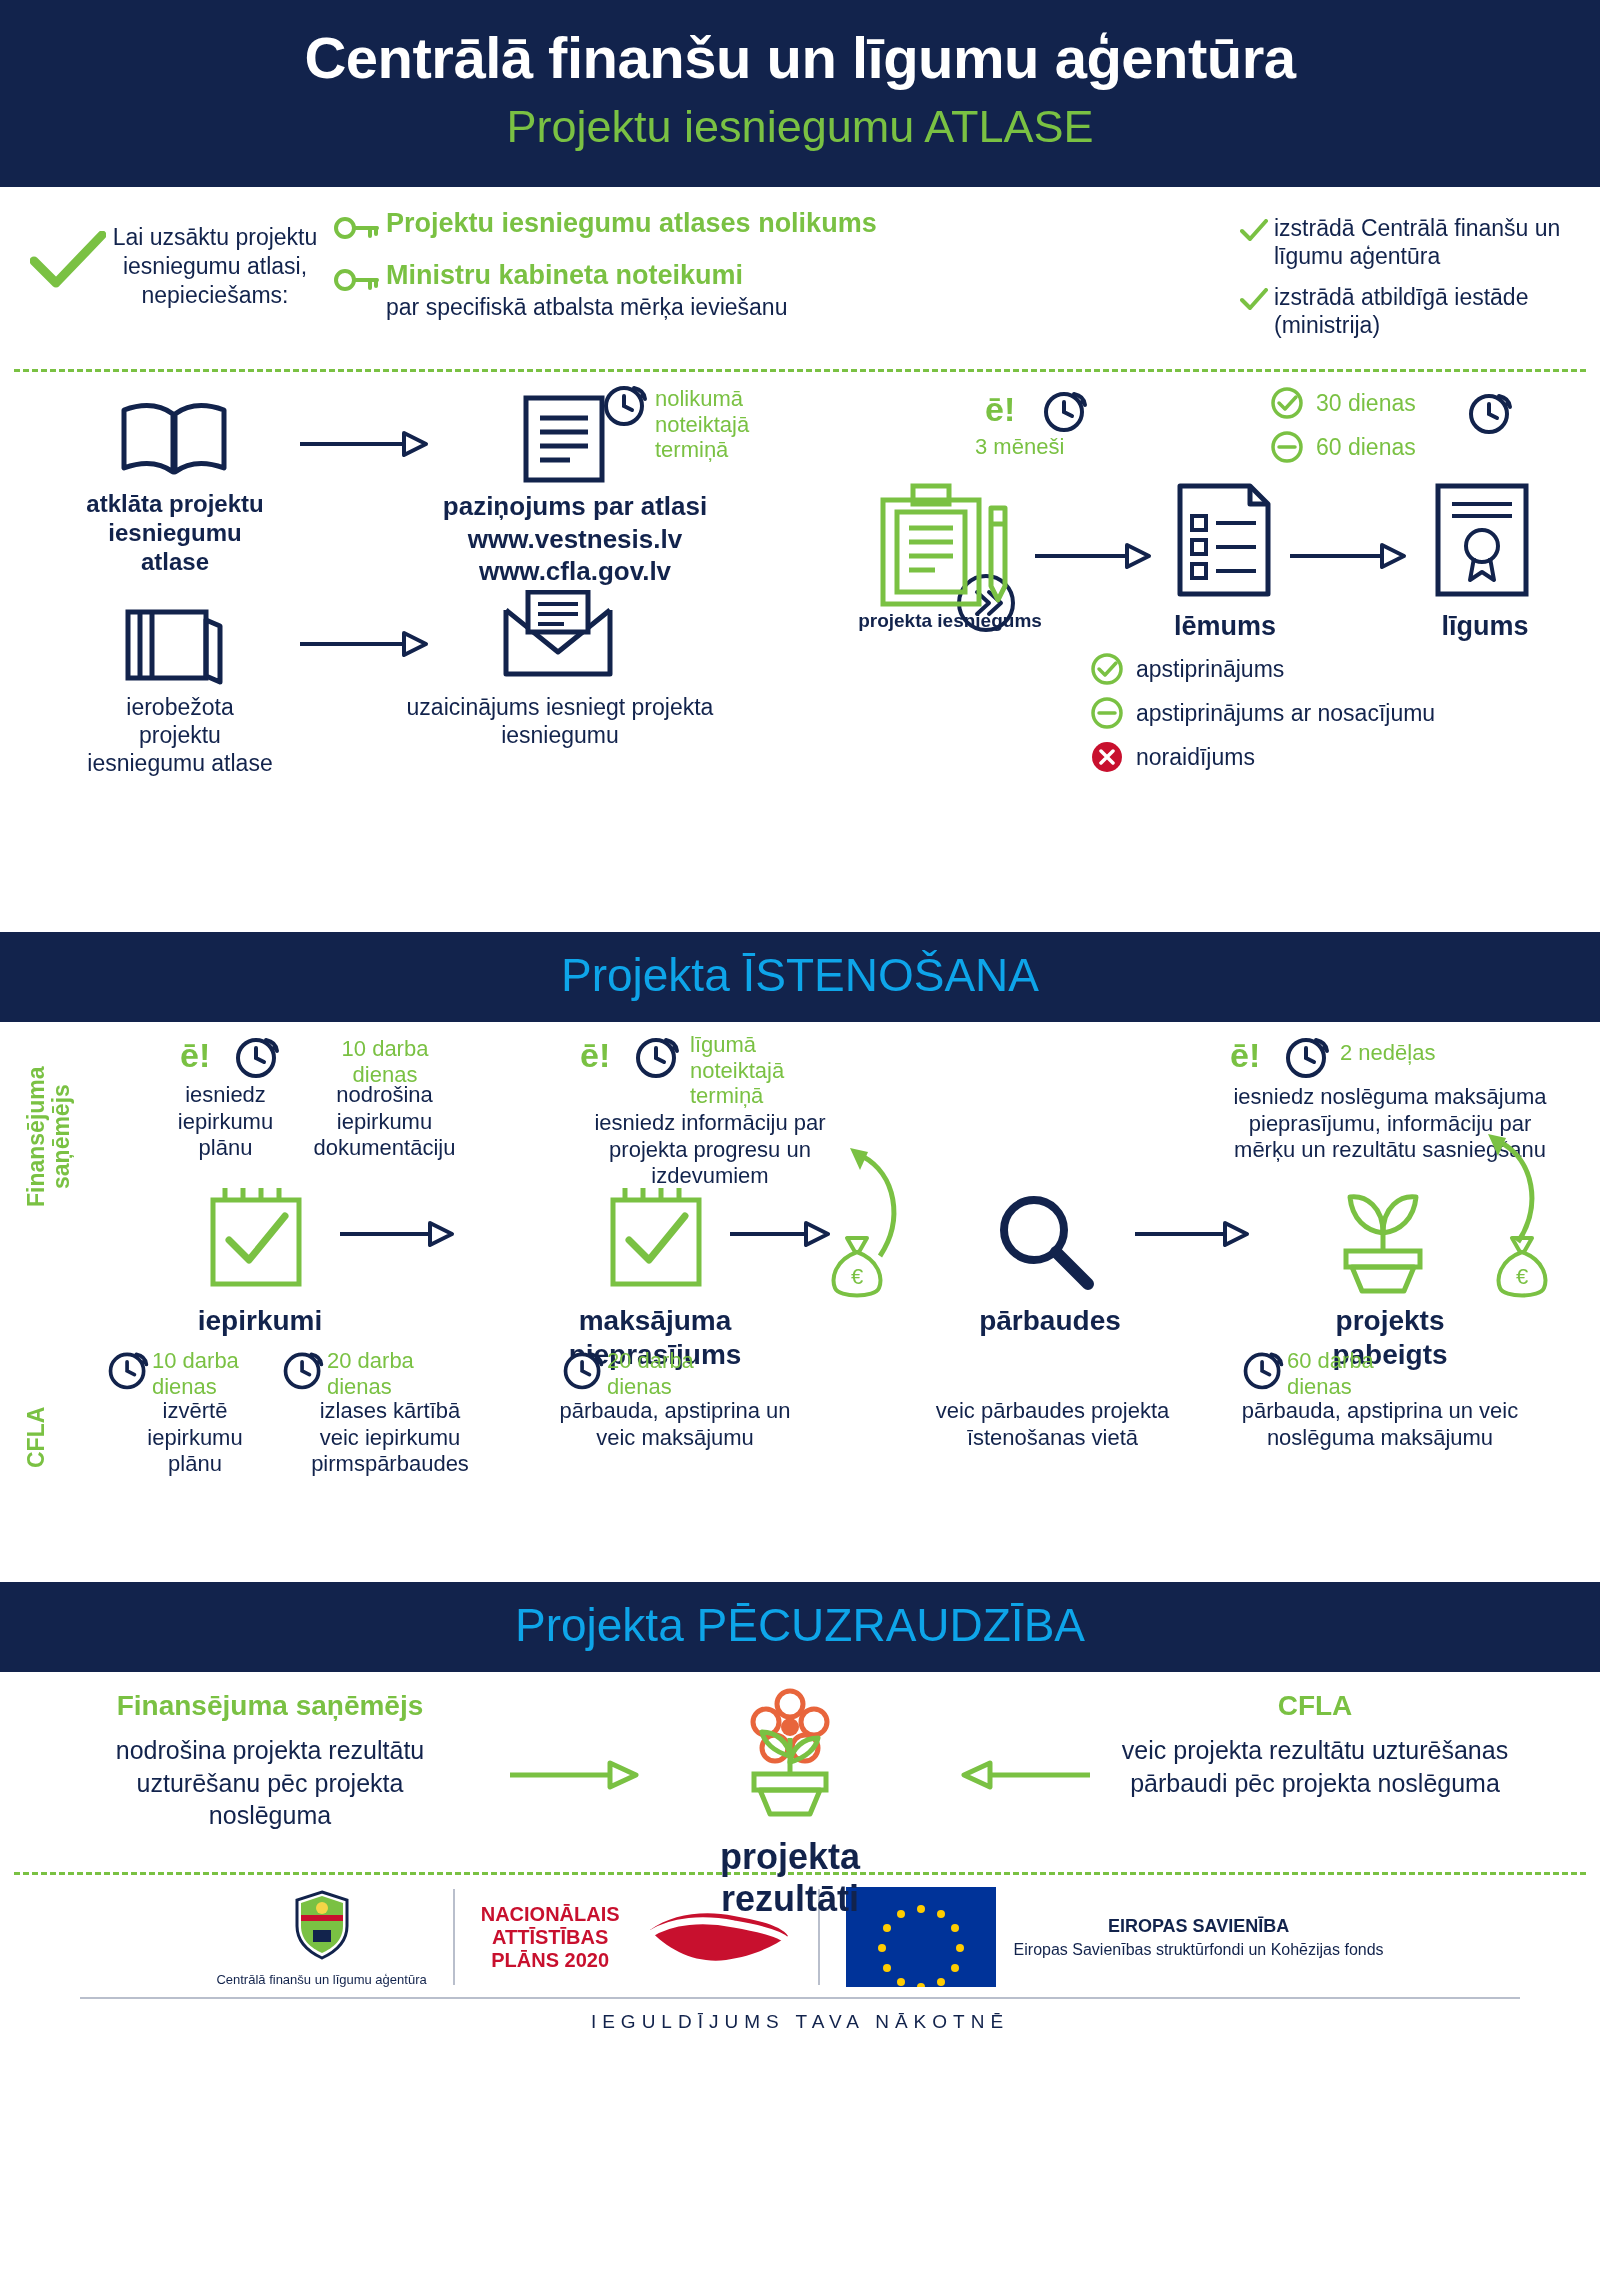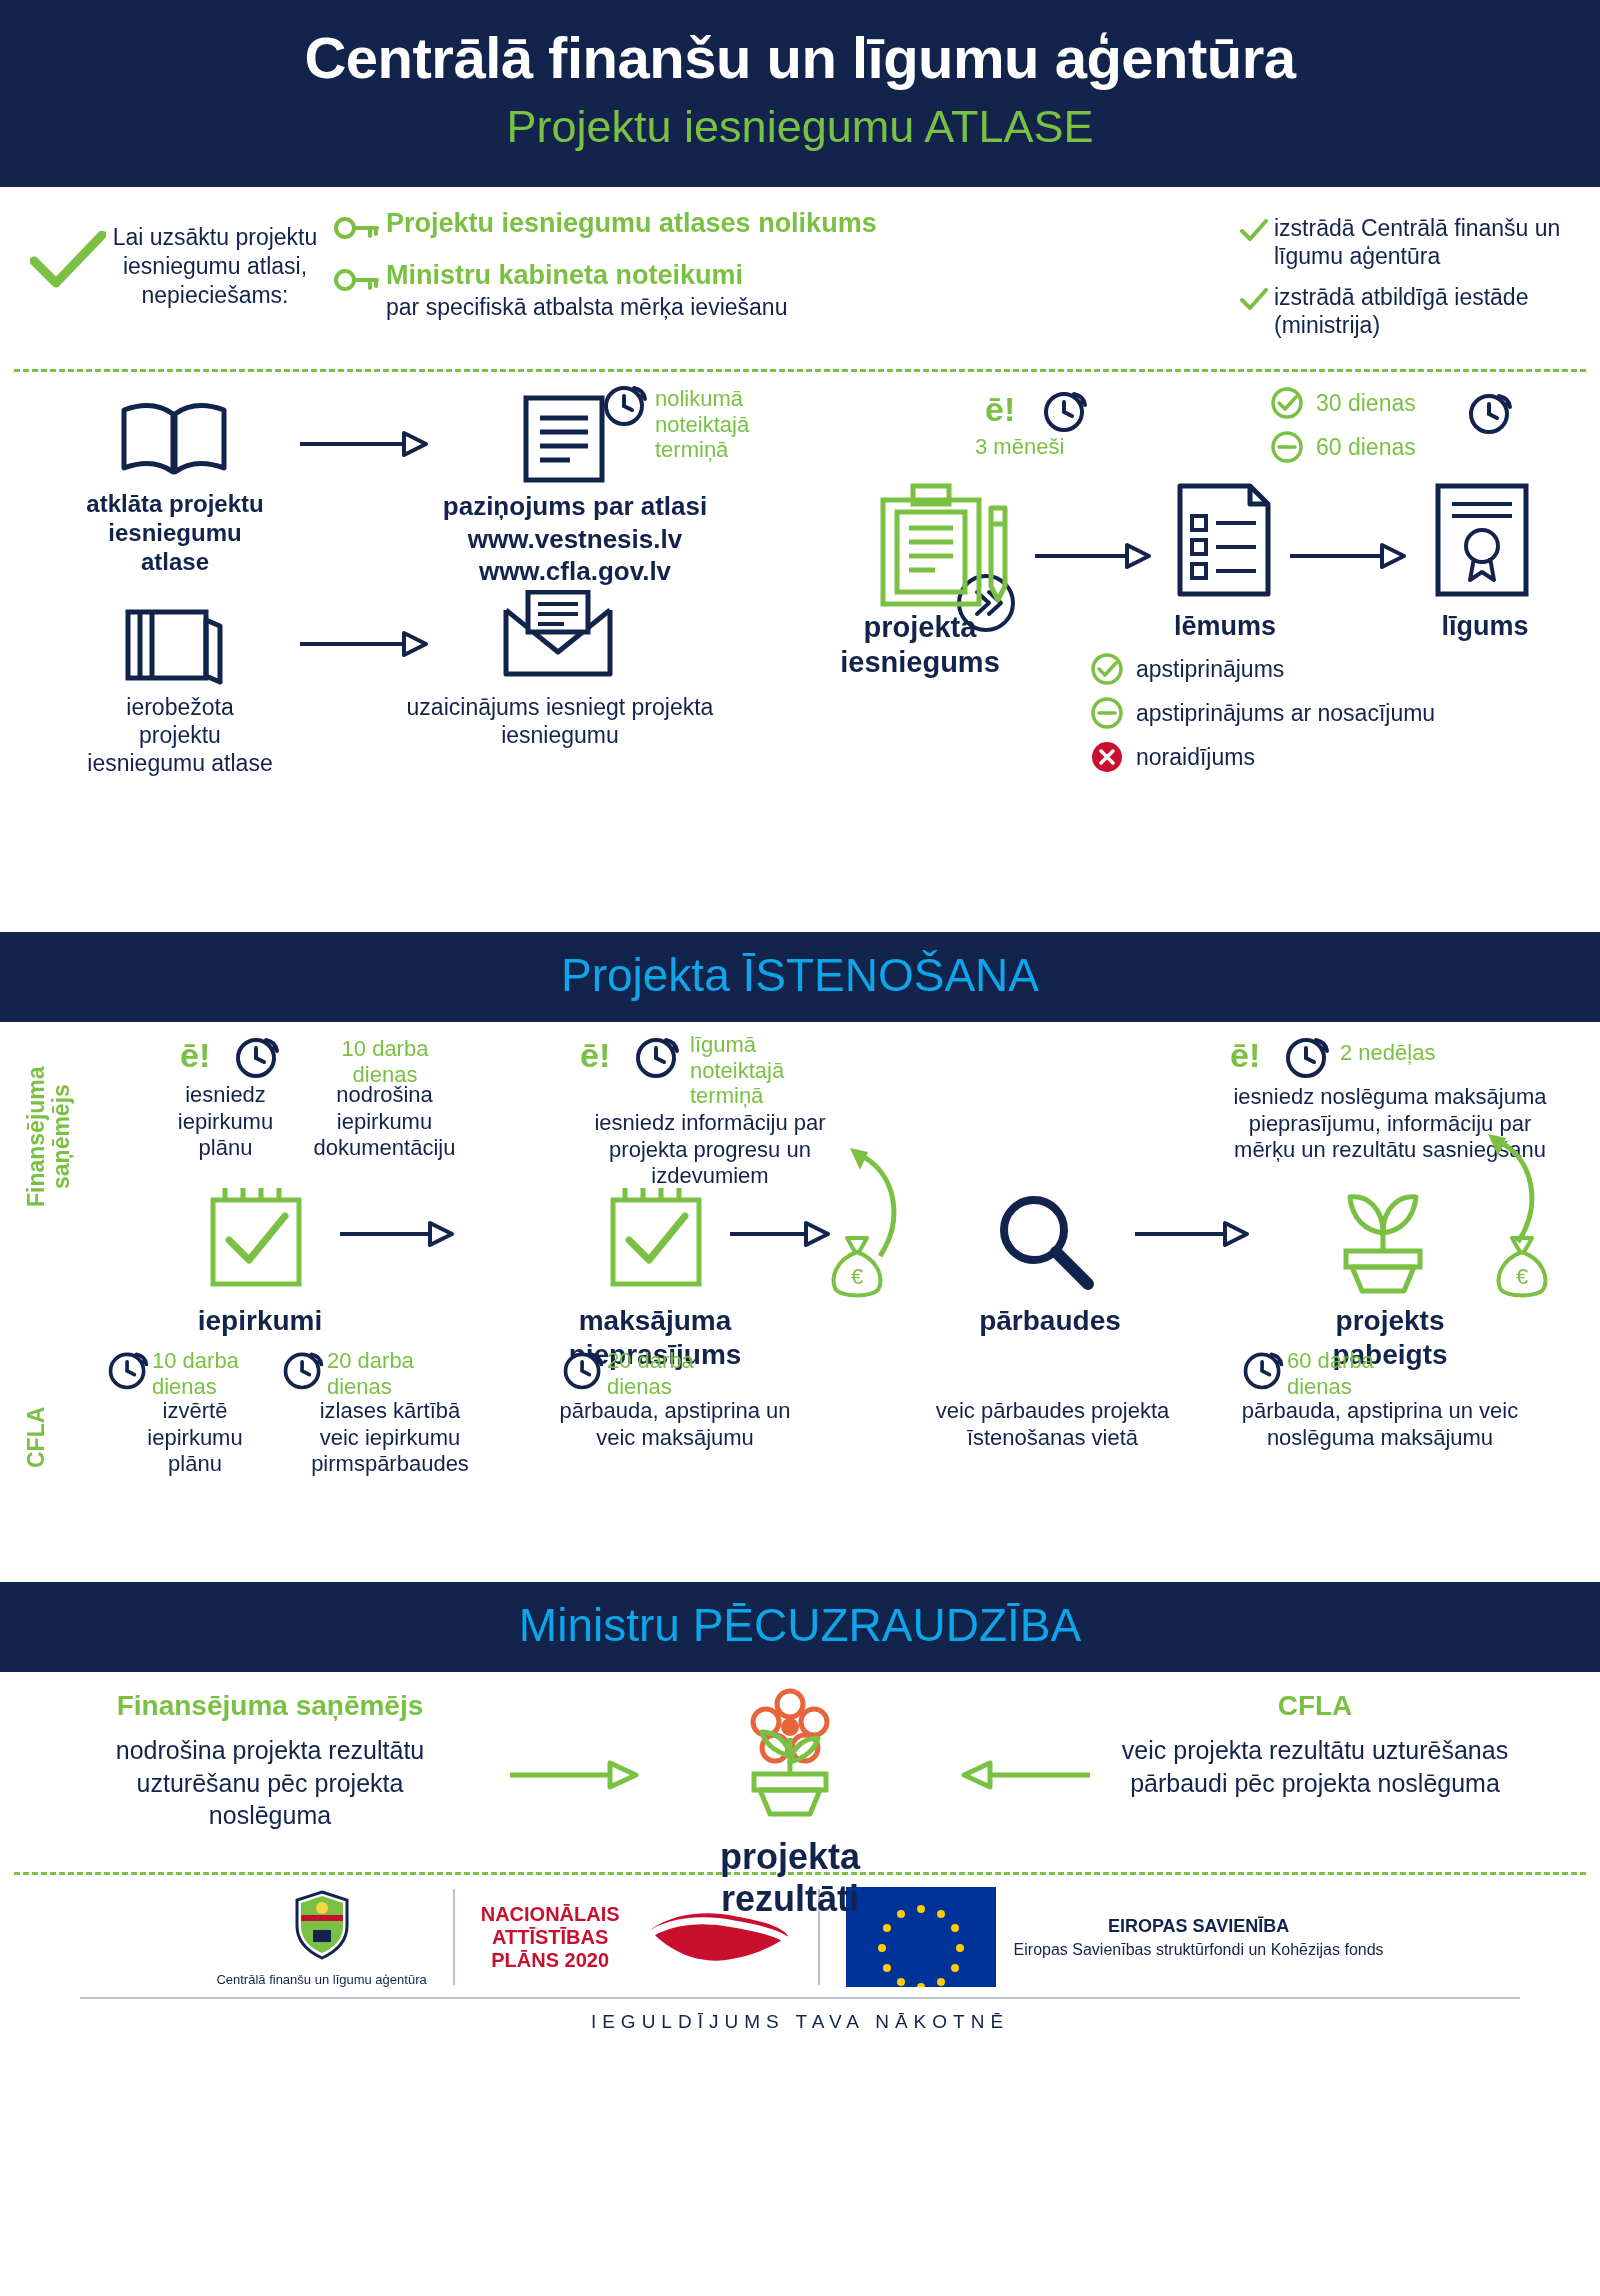--- a/index.html
+++ b/index.html
@@ -295,21 +295,21 @@
         <rect x="22" y="30" width="68" height="80" fill="none" stroke="#7ac143" stroke-width="5"></rect>
         <line x1="34" y1="46" x2="78" y2="46" stroke="#7ac143" stroke-width="5"></line>
         <line x1="34" y1="60" x2="78" y2="60" stroke="#7ac143" stroke-width="5"></line>
         <line x1="34" y1="74" x2="78" y2="74" stroke="#7ac143" stroke-width="5"></line>
         <line x1="34" y1="88" x2="60" y2="88" stroke="#7ac143" stroke-width="5"></line>
         <rect x="38" y="4" width="36" height="18" fill="none" stroke="#7ac143" stroke-width="5"></rect>
         <path d="M116 26 L130 26 L130 104 L123 118 L116 104 Z" fill="none" stroke="#7ac143" stroke-width="5" stroke-linejoin="round"></path>
         <line x1="116" y1="42" x2="130" y2="42" stroke="#7ac143" stroke-width="5"></line>
       </svg>
     </div>
-    <div class="abs lbl-b ctr" style="left:810px; top:238px; width:220px; font-size:29px;">projekta iesniegums</div>
+    <div class="abs lbl-b ctr" style="left:840px; top:238px; width:220px; font-size:19px;">projekta iesniegums</div>
 
     <div class="abs" style="left:985px; top:18px; font-size:34px; font-weight:bold; color:#7ac143;">ē!</div>
     <div class="abs" style="left:1040px; top:14px;">
       <svg width="50" height="50" viewBox="0 0 50 50">
         <circle cx="24" cy="26" r="18" fill="#fff" stroke="#12234c" stroke-width="4"></circle>
         <path d="M24 16 V26 L32 30" fill="none" stroke="#12234c" stroke-width="4" stroke-linecap="round"></path>
         <path d="M34 8 q10 2 11 11" fill="none" stroke="#12234c" stroke-width="4" stroke-linecap="round"></path>
         <path d="M46 20 l-2 -7 l-7 3 z" fill="#12234c"></path>
       </svg>
     </div>
@@ -588,21 +588,21 @@
         <path d="M34 8 q10 2 11 11" fill="none" stroke="#12234c" stroke-width="4" stroke-linecap="round"></path>
         <path d="M46 20 l-2 -7 l-7 3 z" fill="#12234c"></path>
       </svg>
     </div>
     <div class="abs lbl-g" style="left:1287px; top:326px; width:125px;">60 darba dienas</div>
     <div class="abs lbl ctr" style="left:1230px; top:376px; width:300px;">pārbauda, apstiprina un veic noslēguma maksājumu</div>
 
   </div>
 
   <div class="band">
-    <h3>Ministru PĒCUZRAUDZĪBA</h3>
+    <h3>Projekta PĒCUZRAUDZĪBA</h3>
   </div>
 
   <div class="sec4">
 
     <div class="abs ctr" style="left:45px; top:18px; width:450px; font-size:28px; font-weight:bold; color:#7ac143;">Finansējuma saņēmējs</div>
     <div class="abs ctr lbl" style="left:80px; top:62px; width:380px; font-size:25px; line-height:1.3;">nodrošina projekta rezultātu uzturēšanu pēc projekta noslēguma</div>
 
     <div class="abs" style="left:510px; top:88px;">
       <svg width="130" height="30" viewBox="0 0 130 30">
         <path d="M0 15 H100" stroke="#7ac143" stroke-width="5"></path>

